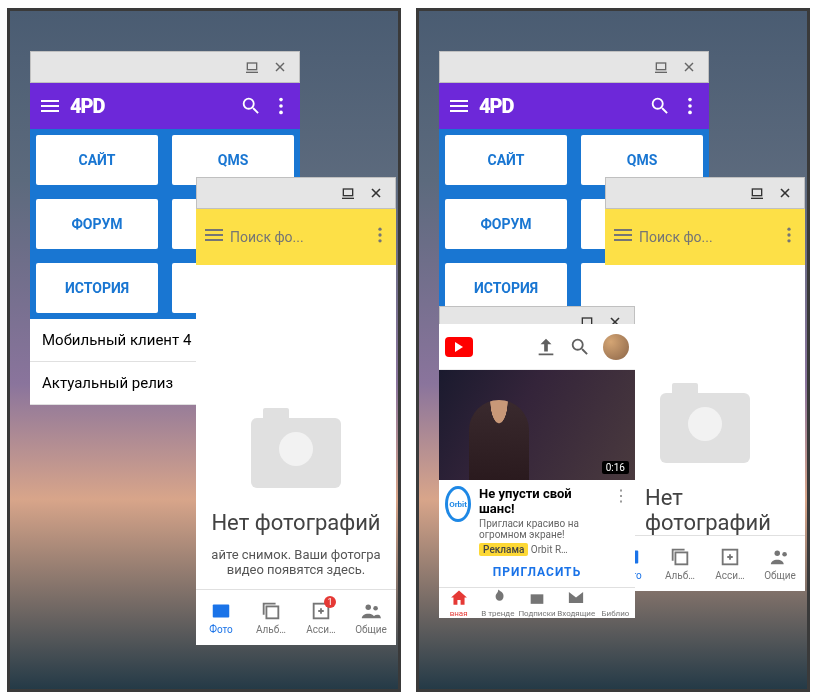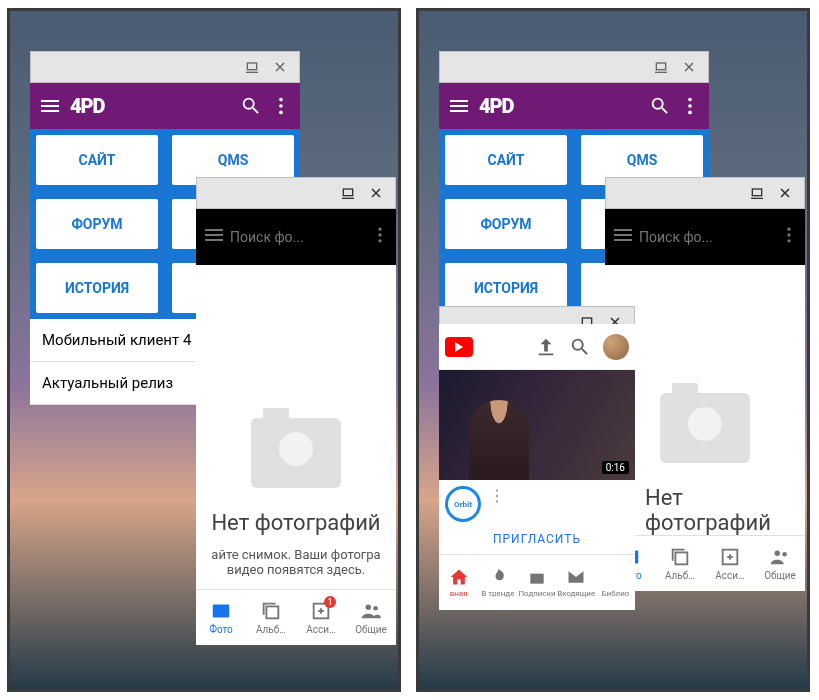--- a/index.html
+++ b/index.html
@@ -12,33 +12,33 @@
     background: linear-gradient(180deg,#4a5c72 0%, #5c6a7d 25%, #8a749c 55%, #d8a58a 72%, #243a47 100%);
   }
   .titlebar {
     position: absolute; height: 32px; background: #e5e5e5; display: flex; align-items:center; justify-content:flex-end; gap:10px; padding-right:10px; border:1px solid #c0c0c0;
   }
   .titlebar .tb-btn { width:18px; height:18px; display:flex; align-items:center; justify-content:center; color:#555; font-size:14px; }
   .tb-btn svg { width:16px; height:16px; }
 
   
   .w-4pda { position:absolute; width: 270px; }
-  .w-4pda .bar4 { background:#701a75; height:46px; display:flex; align-items:center; padding:0 8px; gap:8px; color:#fff; }
+  .w-4pda .bar4 { background:#6d28d9; height:46px; display:flex; align-items:center; padding:0 8px; gap:8px; color:#fff; }
   .bar4 .ham { width:24px;height:24px;}
   .bar4 .logo { font-weight:900; font-size:20px; letter-spacing:-1px; display:flex; align-items:center;}
   .bar4 .spacer{flex:1;}
   .bar4 .ico{width:22px;height:22px;}
   .grid4 { background:#1976d2; padding:6px; display:grid; grid-template-columns:1fr 1fr; gap:14px;}
   .grid4 .cell{ background:#fff; color:#1976d2; font-weight:700; height:50px; display:flex; align-items:center; justify-content:center; border-radius:2px; font-size:14px;}
   .bkm { background:#eceff1; padding:10px 12px; color:#555; font-size:14px; border-bottom:1px solid #ddd;}
   .bkm-row{ background:#fff; padding:12px; border-bottom:1px solid #e0e0e0; font-size:15px; white-space:nowrap; overflow:hidden;}
 
   
   .w-photos{ position:absolute; width:200px; background:#fff; }
-  .ph-row{ display:flex; align-items:center; background:#000000; height:56px; padding:8px 6px; gap:4px;}
+  .ph-row{ display:flex; align-items:center; background:#fde047; height:56px; padding:8px 6px; gap:4px;}
   .ph-row .ham2{ width:24px; color:#757575;}
   .ph-row .srch{ flex:1; color:#757575; font-size:14px; white-space:nowrap; overflow:hidden;}
   .ph-row .more{ width:20px; color:#757575;}
   .ph-empty{ height:270px; display:flex; flex-direction:column; align-items:center; justify-content:flex-end; color:#424242;}
   .cam-ico{ width:90px; height:70px; background:#e0e0e0; border-radius:6px; position:relative;}
   .cam-ico::before{content:"";position:absolute;top:-10px;left:12px;width:26px;height:10px;background:#e0e0e0;border-radius:2px 2px 0 0;}
   .cam-ico::after{content:"";position:absolute;top:14px;left:28px;width:34px;height:34px;border-radius:50%;background:#f2f2f2;}
   .ph-title{ font-size:22px; margin-top:22px; font-weight:400;}
   .ph-sub{ font-size:13px; color:#555; text-align:center; padding:12px 6px;}
   .ph-nav{ height:56px; border-top:1px solid #e0e0e0; background:#fff; display:flex;}
@@ -57,22 +57,22 @@
   .avatar{width:26px;height:26px;border-radius:50%;background:radial-gradient(circle at 30% 30%, #d4a574, #8b6548);}
   .yt-thumb{ height:110px; background:linear-gradient(120deg,#1a1a2e 0%,#34243a 40%,#4a3a3e 100%); position:relative;}
   .yt-person{position:absolute;bottom:0;left:30px;width:60px;height:80px;background:radial-gradient(ellipse at top,#c89878 0%,#c89878 20%,transparent 21%),linear-gradient(#3a2a2e,#2a1a1e);border-radius:30px 30px 0 0;}
   .yt-dur{position:absolute;bottom:6px;right:6px;background:#000;color:#fff;font-size:10px;padding:1px 4px;border-radius:2px;}
   .yt-ad{ padding:6px; display:flex; gap:8px;}
   .orbit{width:36px;height:36px;border-radius:50%;background:#fff;border:3px solid #1e88e5;display:flex;align-items:center;justify-content:center;color:#1e88e5;font-size:8px;font-weight:bold;}
   .yt-ad-txt .t1{font-weight:700;font-size:13px;}
   .yt-ad-txt .t2{font-size:10px;color:#666;margin-top:2px;}
   .yt-ad-txt .t3{font-size:10px;margin-top:4px;}
   .adtag{background:#fdd835;color:#444;font-size:10px;padding:1px 4px;border-radius:2px;font-weight:500;}
-  .yt-invite{text-align:center;color:#1a73e8;font-weight:400;font-size:12px;letter-spacing:1px;padding:4px 18px 8px;}
-  .yt-nav{height:56px;border-top:1px solid #e0e0e0;display:flex;}
+  .yt-invite{text-align:center;color:#1a73e8;font-weight:700;font-size:12px;letter-spacing:1px;padding:4px 18px 8px;}
+  .yt-nav{height:31px;border-top:1px solid #e0e0e0;display:flex;}
   .yt-nav .ynit{flex:1;display:flex;flex-direction:column;align-items:center;justify-content:center;font-size:8px;color:#757575;gap:2px;white-space:nowrap;overflow:hidden;}
   .yt-nav .ynit.active{color:#e53935;}
   .ynit svg{width:20px;height:20px;}
 
   
   .sico{fill:currentColor;}
 </style>
 </head>
 <body>
 
@@ -319,20 +319,25 @@
             <path d="M15.5 14h-.79l-.28-.27A6.471 6.471 0 0016 9.5 6.5 6.5 0 109.5 16c1.61 0 3.09-.59 4.23-1.57l.27.28v.79l5 4.99L20.49 19l-4.99-5zM9.5 14A4.5 4.5 0 1114 9.5 4.5 4.5 0 019.5 14z"></path>
           </svg></div>
       <div class="avatar"></div>
     </div>
     <div class="yt-thumb">
       <div class="yt-person"></div>
       <div class="yt-dur">0:16</div>
     </div>
     <div class="yt-ad">
       <div class="orbit">Orbit</div>
+      <div class="yt-ad-txt">
+        <div class="t1">Не упусти свой шанс!</div>
+        <div class="t2">Пригласи красиво на огромном экране!</div>
+        <div class="t3"><span class="adtag">Реклама</span> <span style="color:#666;">Orbit R…</span></div>
+      </div>
       <div style="color:#888;">⋮</div>
     </div>
     <div class="yt-invite">ПРИГЛАСИТЬ</div>
     <div class="yt-nav">
       <div class="ynit active">
           <svg viewBox="0 0 24 24" fill="currentColor">
             <path d="M12 3l10 9h-3v9h-5v-6h-4v6H5v-9H2z"></path>
           </svg>
           <span>вная</span>
         </div>

